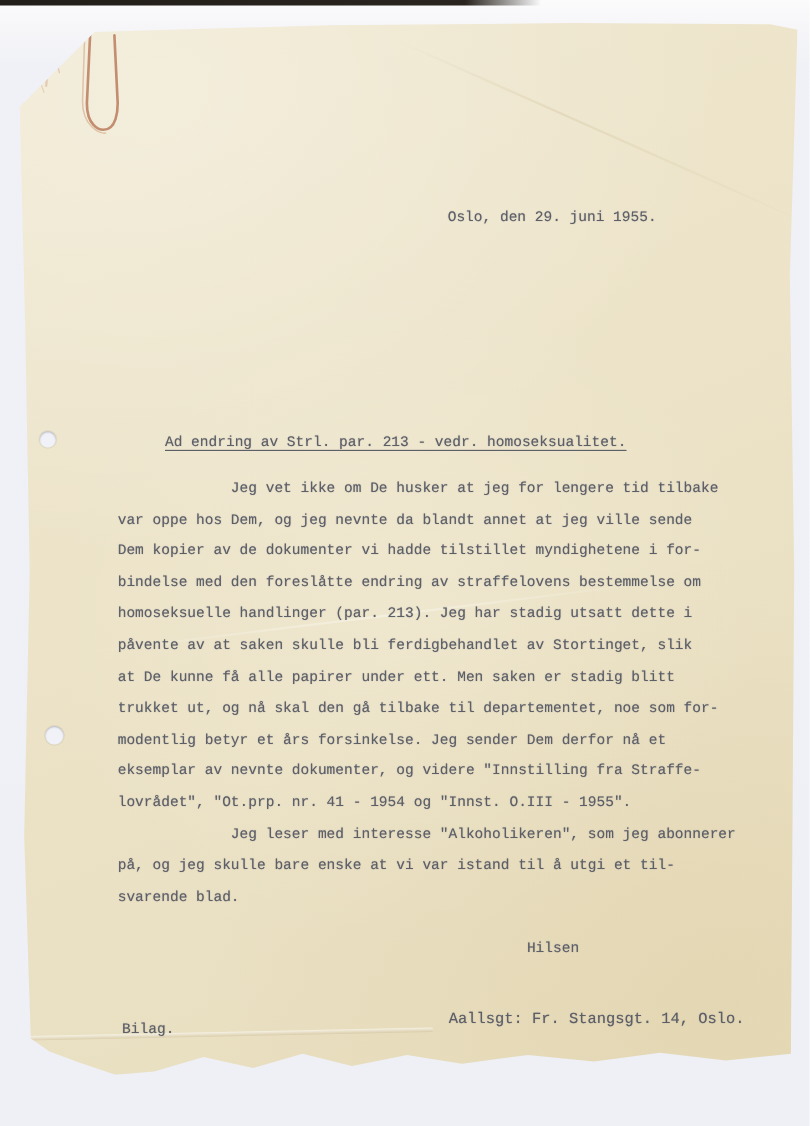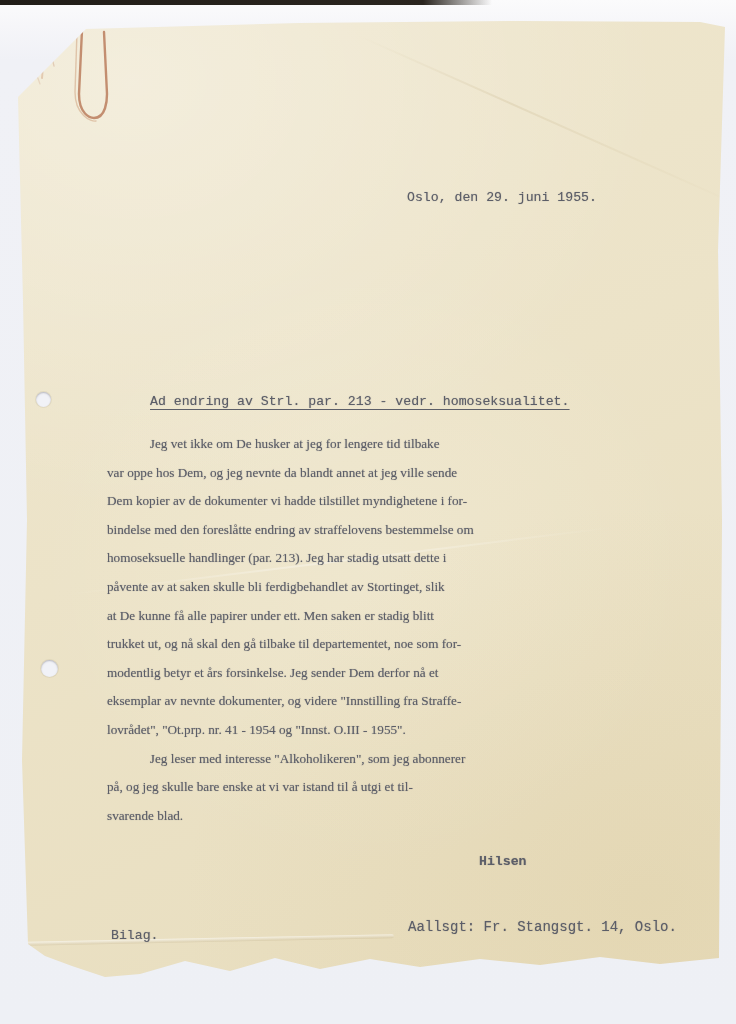--- a/index.html
+++ b/index.html
@@ -64,22 +64,22 @@
     position:absolute;white-space:pre;
     color:#5c5e68;
     font-size:13.2px;line-height:28.6px;
     text-shadow:0 0 1px rgba(92,94,104,0.55);
     letter-spacing:0;
   }
   .date{left:407px;top:184px;}
   .recipient{left:107px;top:272px;line-height:32px;}
   .recipient .u{text-decoration:underline;text-underline-offset:3px;text-decoration-thickness:1.4px;}
   .subject{left:107px;top:388px;text-decoration:underline;text-underline-offset:4px;text-decoration-thickness:1.4px;margin-left:43px;}
-  .body-block{left:107px;top:430px;font-family:Liberation Serif, serif;}
-  .closing{left:479px;top:848px;font-weight:bold;}
+  .body-block{left:107px;top:430px;}
+  .closing{left:479px;top:848px;}
   .enclosure{left:111px;top:922px;text-align:center;}
   .sender{left:408px;top:916px;font-size:14px;line-height:22px;}
 </style>
 </head>
 <body>
 
 <div class="stage">
 
   <div class="scan-top-bar"></div>
 

